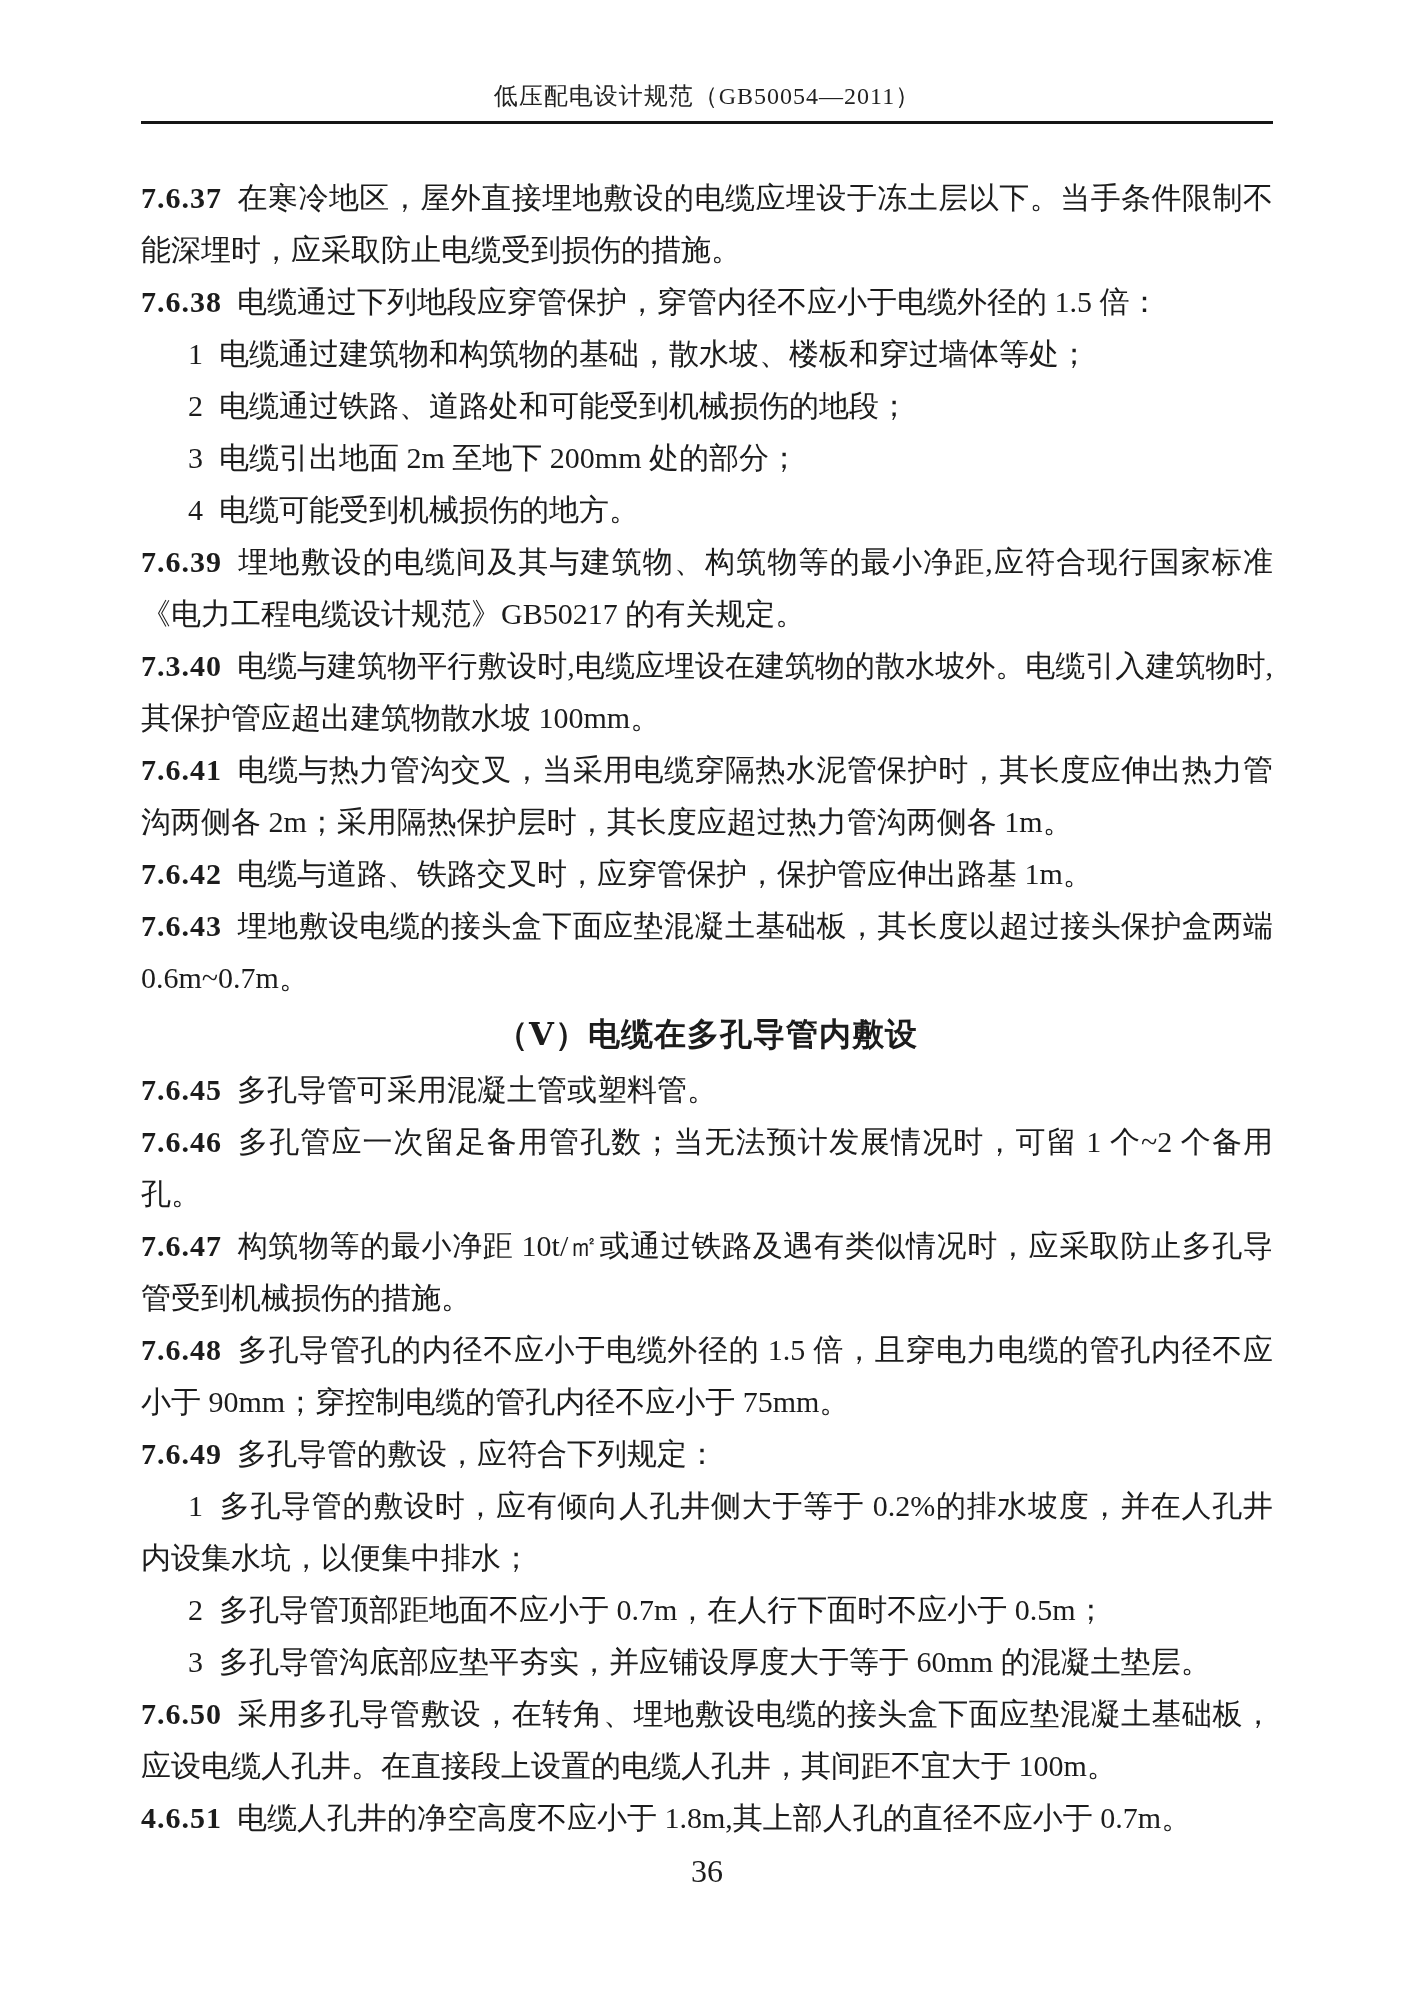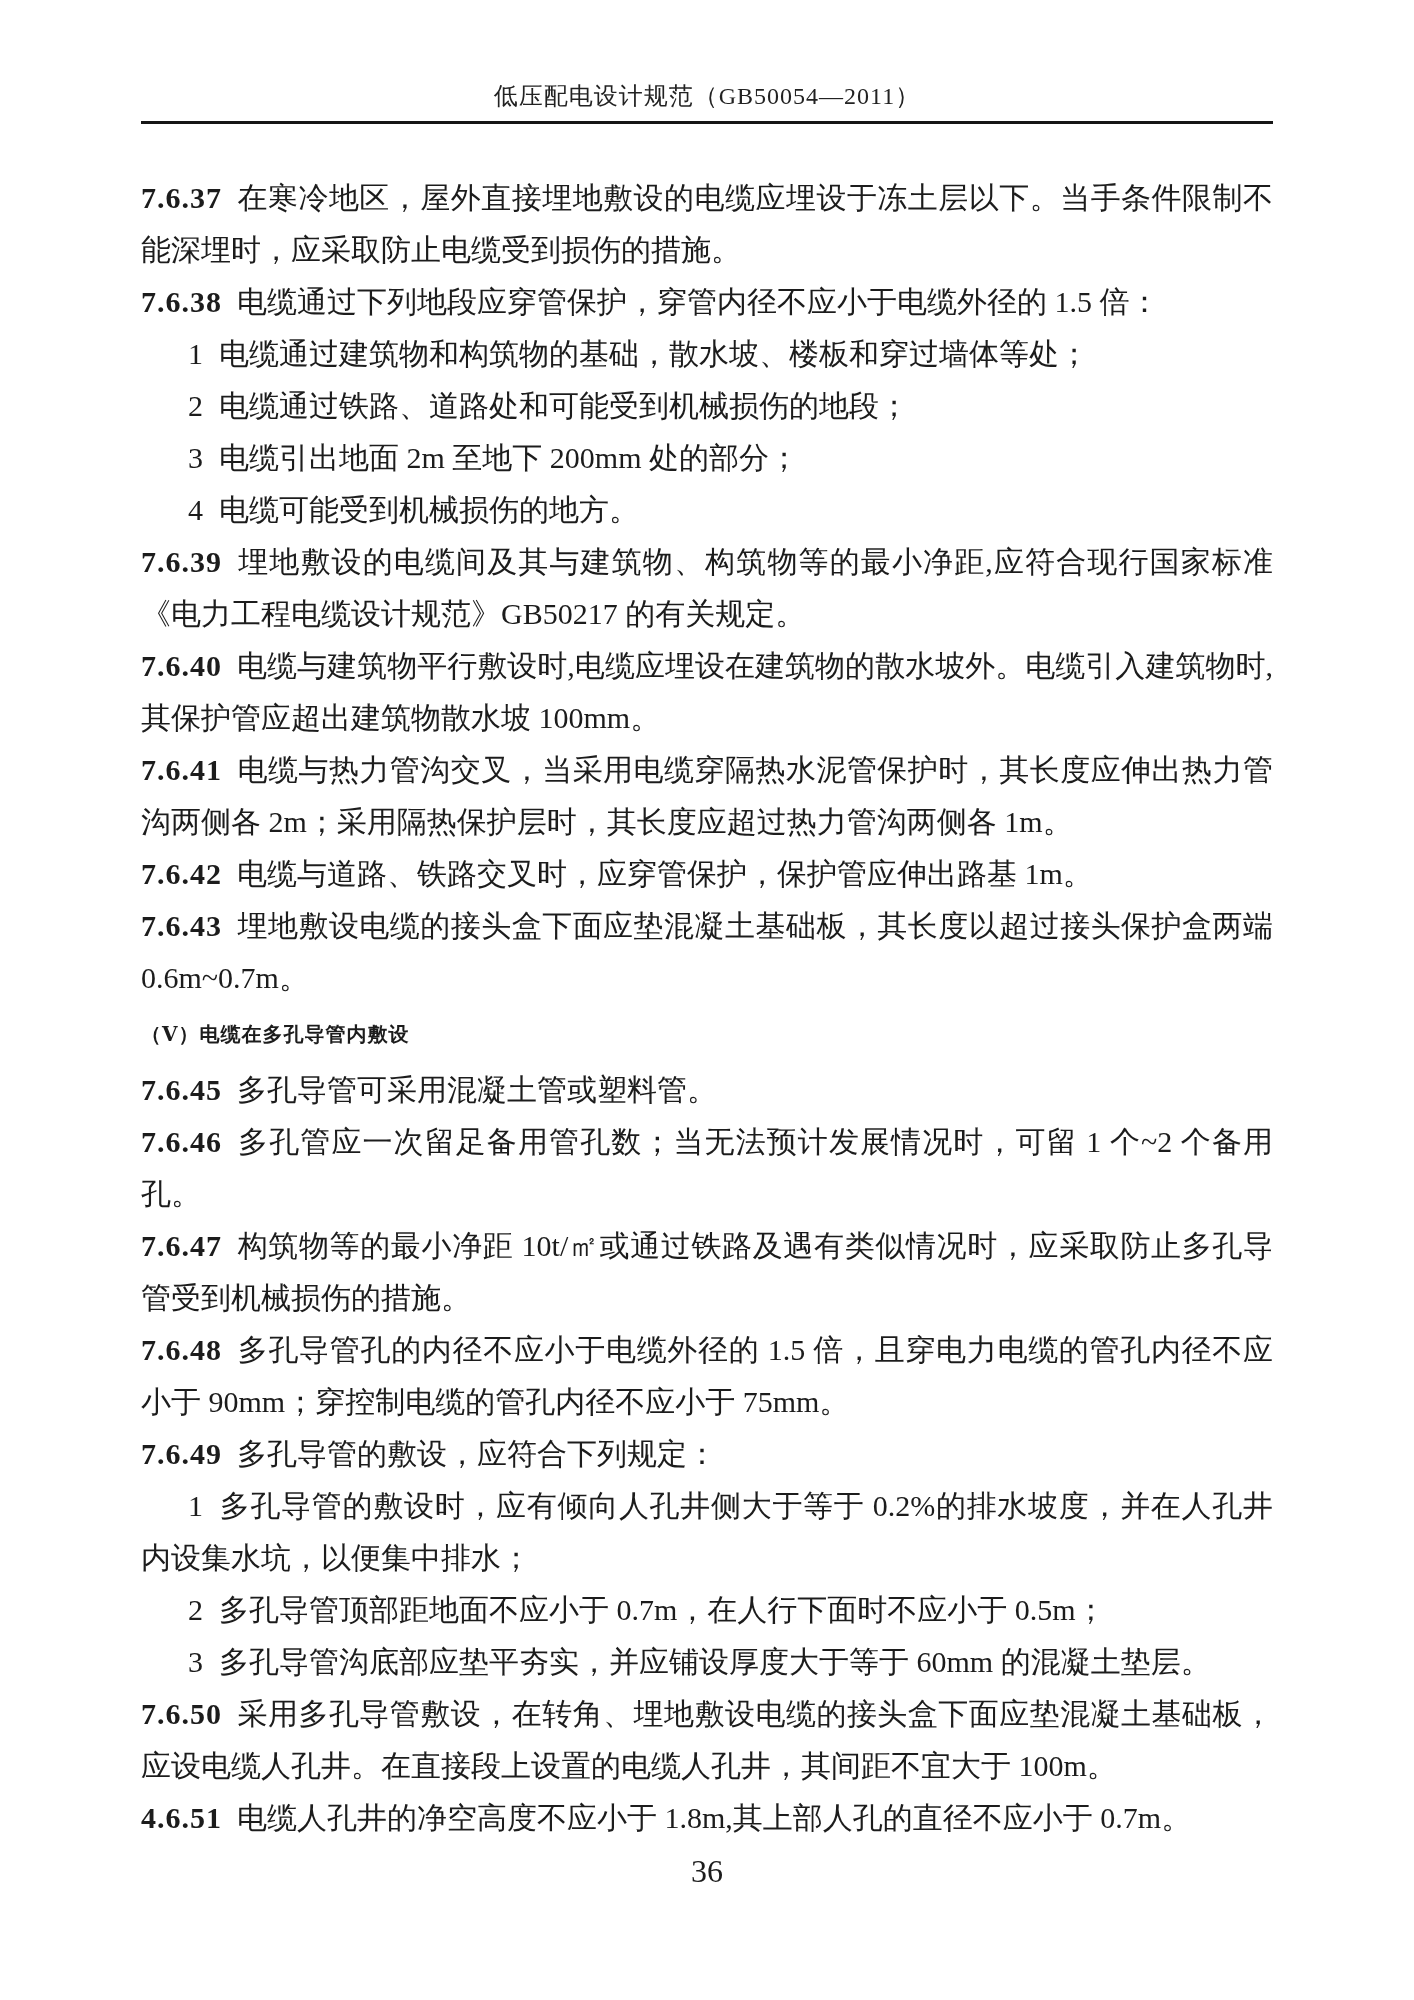--- a/index.html
+++ b/index.html
@@ -36,23 +36,23 @@
   .clause .num {
     font-weight:bold;
     letter-spacing:1px;
     margin-right:15px;
     font-family:Liberation Serif, serif;
   }
   .item { text-indent:47px; }
   .item .inum { margin-right:16px; }
   .section-heading {
     margin:0;
-    text-align:left;
+    text-align:center;
     text-indent:0;
-    font-size:20px;
+    font-size:32px;
     line-height:60px;
     font-weight:normal;
   }
   .section-heading .hnum { font-weight:600; letter-spacing:1px; }
   .section-heading .htext {
     font-weight:bold;
     font-family:"DejaVu Sans","Liberation Sans",sans-serif;
     letter-spacing:1px;
   }
   .page-num {
@@ -82,21 +82,21 @@
       <p class="item"><span class="inum">1</span><span class="txt">电缆通过建筑物和构筑物的基础，散水坡、楼板和穿过墙体等处；</span></p>
 
       <p class="item"><span class="inum">2</span><span class="txt">电缆通过铁路、道路处和可能受到机械损伤的地段；</span></p>
 
       <p class="item"><span class="inum">3</span><span class="txt">电缆引出地面 2m 至地下 200mm 处的部分；</span></p>
 
       <p class="item"><span class="inum">4</span><span class="txt">电缆可能受到机械损伤的地方。</span></p>
 
       <p class="clause"><span class="num">7.6.39</span><span class="txt">埋地敷设的电缆间及其与建筑物、构筑物等的最小净距,应符合现行国家标准《电力工程电缆设计规范》GB50217 的有关规定。</span></p>
 
-      <p class="clause"><span class="num">7.6.40</span><span class="txt">电缆与建筑物平行敷设时,电缆应埋设在建筑物的散水坡外。电缆引入建筑物时,其保护管应超出建筑物散水坡 100mm。</span></p>
+      <p class="clause"><span class="num">7.3.40</span><span class="txt">电缆与建筑物平行敷设时,电缆应埋设在建筑物的散水坡外。电缆引入建筑物时,其保护管应超出建筑物散水坡 100mm。</span></p>
 
       <p class="clause"><span class="num">7.6.41</span><span class="txt">电缆与热力管沟交叉，当采用电缆穿隔热水泥管保护时，其长度应伸出热力管沟两侧各 2m；采用隔热保护层时，其长度应超过热力管沟两侧各 1m。</span></p>
 
       <p class="clause"><span class="num">7.6.42</span><span class="txt">电缆与道路、铁路交叉时，应穿管保护，保护管应伸出路基 1m。</span></p>
 
       <p class="clause"><span class="num">7.6.43</span><span class="txt">埋地敷设电缆的接头盒下面应垫混凝土基础板，其长度以超过接头保护盒两端 0.6m~0.7m。</span></p>
 
       <h3 class="section-heading"><span class="hnum">（Ⅴ）</span><span class="htext">电缆在多孔导管内敷设</span></h3>
 
 

